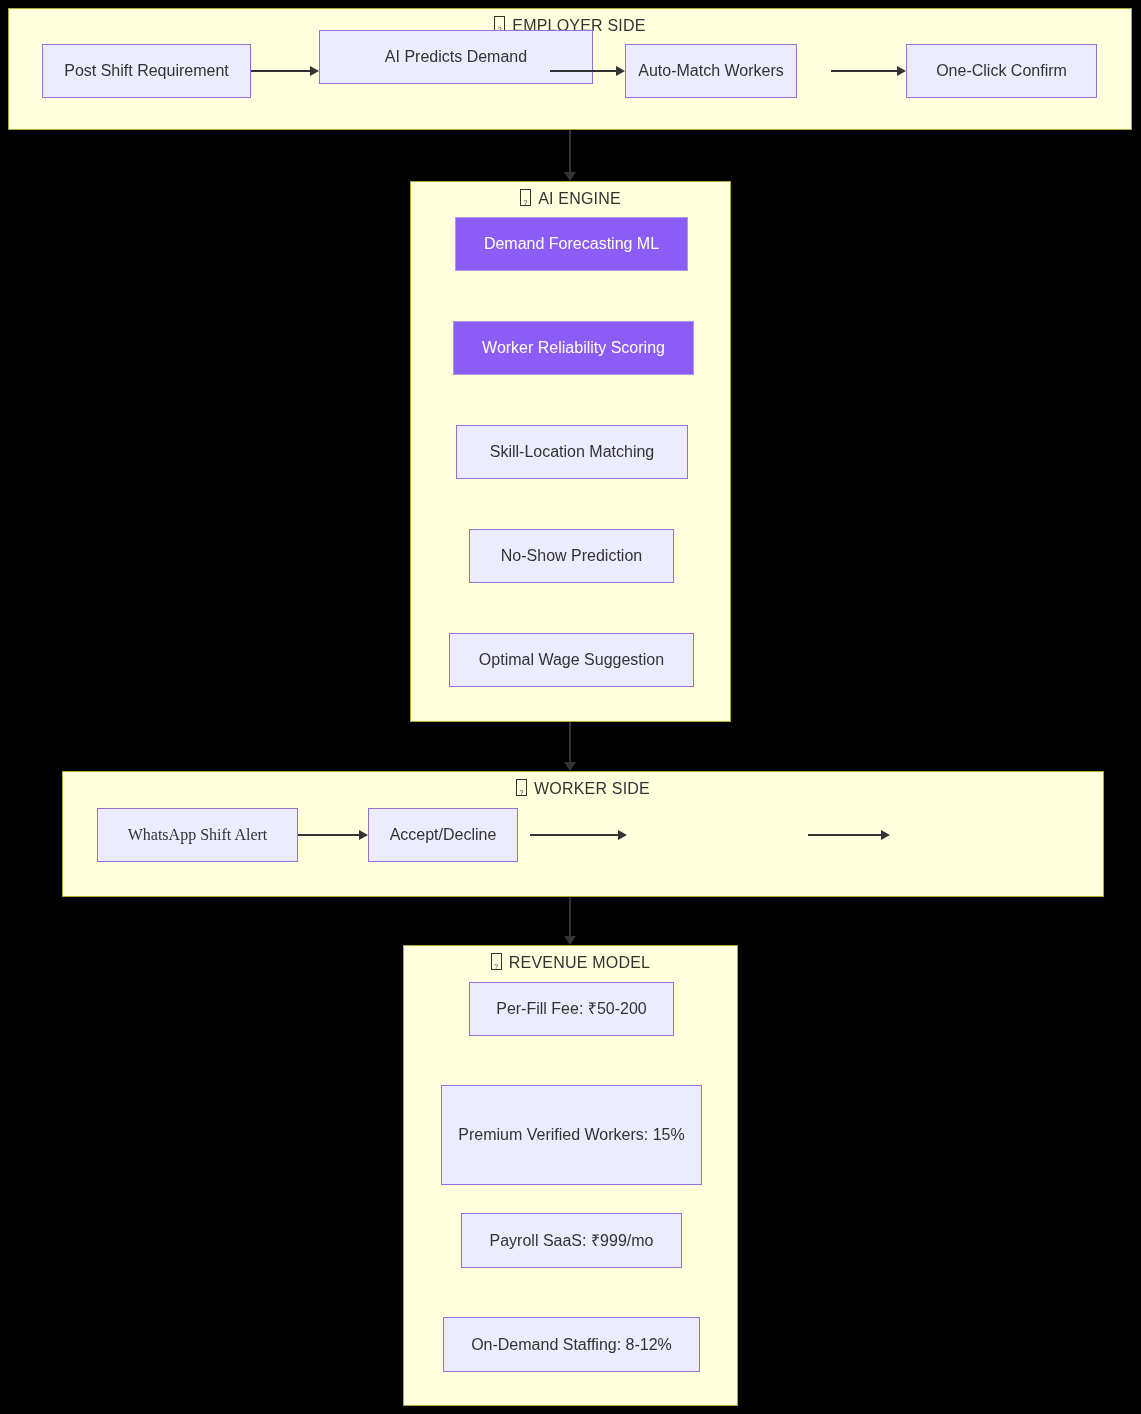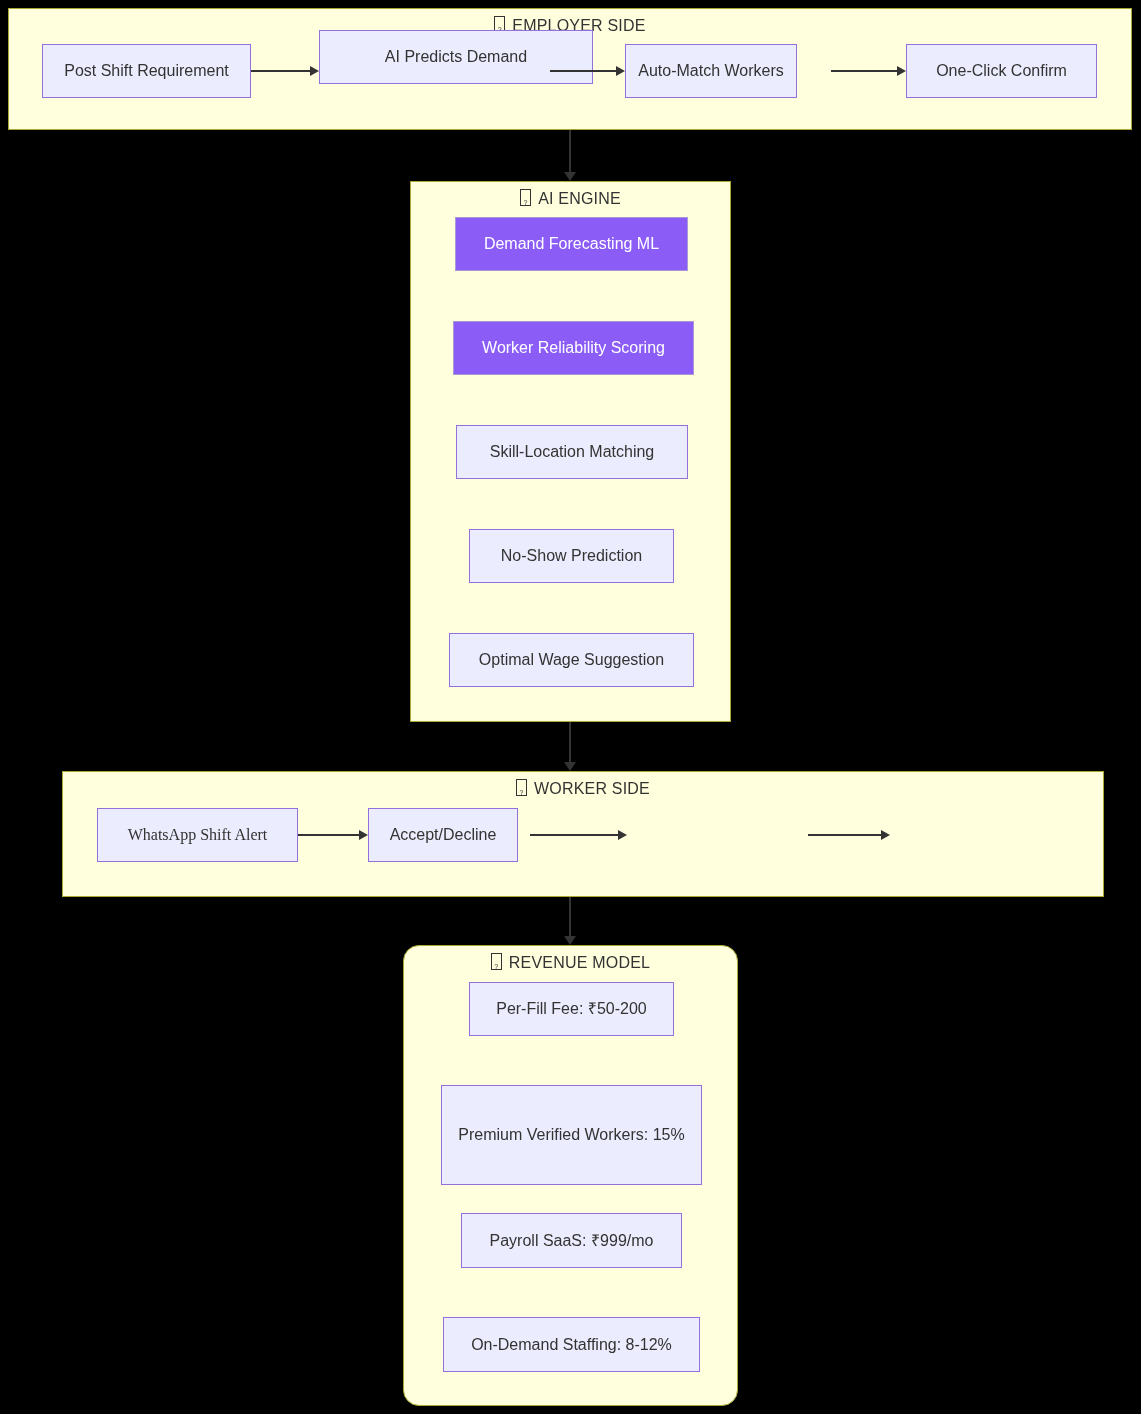--- a/index.html
+++ b/index.html
@@ -108,21 +108,21 @@
       <span class="line"></span>
       <span class="head"></span>
     </div>
   </section>
 
   <div class="varrow" style="left:564px;top:897px;height:48px;">
     <span class="line"></span>
     <span class="head"></span>
   </div>
 
-  <section class="cluster" style="left:403px;top:945px;width:335px;height:461px;border-radius:16px;">
+  <section class="cluster" style="left:403px;top:945px;width:335px;height:461px;">
     <div class="cluster-title">
       <span class="tofu"></span><span>REVENUE MODEL</span>
     </div>
     <div class="node" style="left:65px;top:36px;width:205px;height:54px;">Per-Fill Fee: ₹50-200</div>
     <div class="node" style="left:37px;top:139px;width:261px;height:100px;">Premium Verified Workers: 15%</div>
     <div class="node" style="left:57px;top:267px;width:221px;height:55px;">Payroll SaaS: ₹999/mo</div>
     <div class="node" style="left:39px;top:371px;width:257px;height:55px;">On-Demand Staffing: 8-12%</div>
   </section>
 
 </div>

